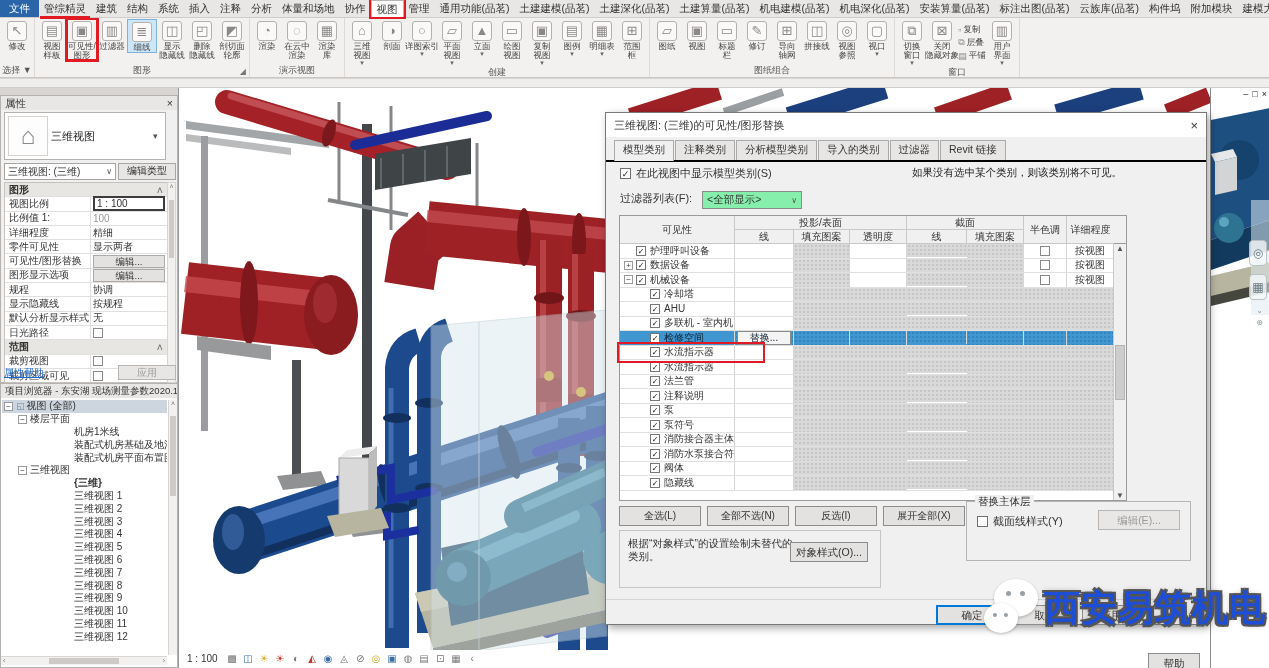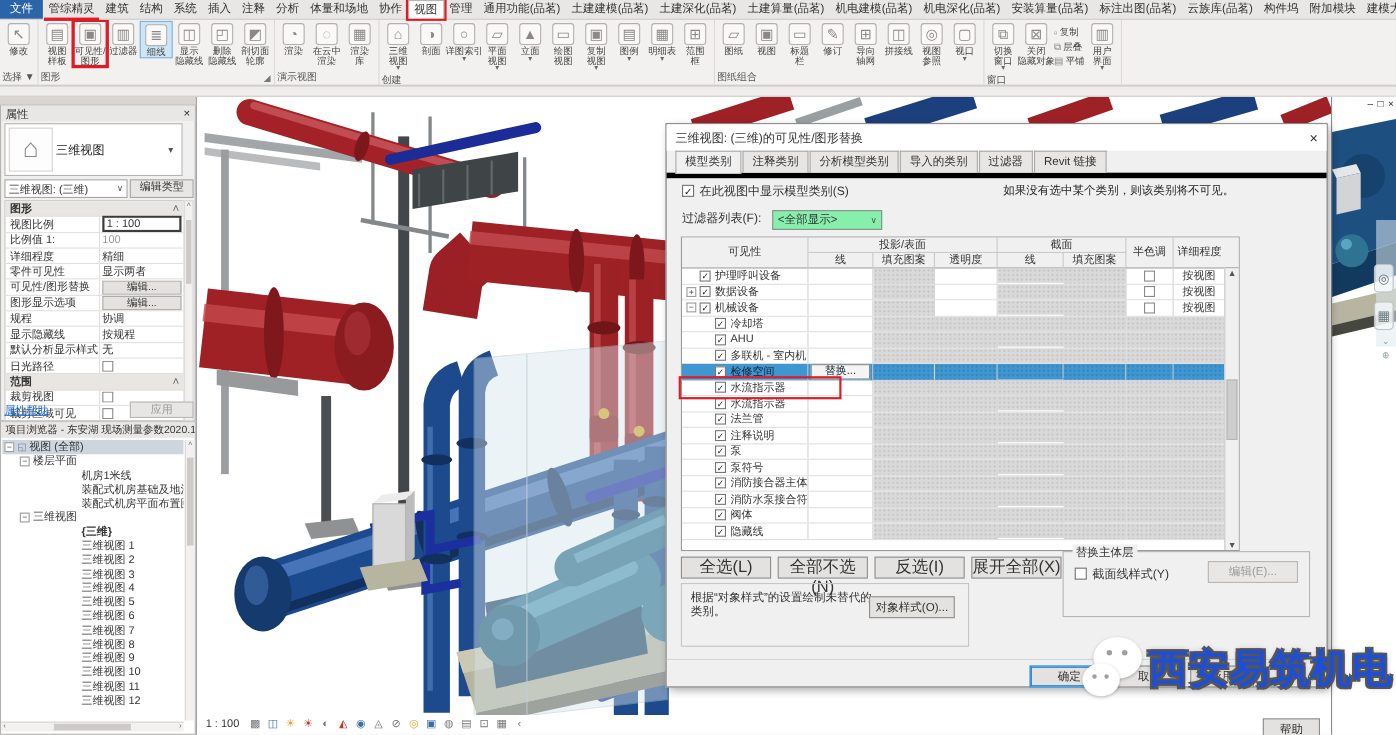--- a/index.html
+++ b/index.html
@@ -25,21 +25,21 @@
   .rbtn.hl { background:var(--ribbon_hl,#cde6f7); border:1px solid #7fb2da; }
   .rbtn.redbox { outline:3px solid var(--annotation,#e01b24); outline-offset:-1px; z-index:7; }
   .ricon { width:20px; height:20px; border:1px solid #b3b0ae; border-radius:3px; color:#8b8886;
     font-size:13px; line-height:18px; text-align:center; background:#faf9f8; }
   .rlbl { margin-top:1px; text-align:center; }
   .rline { font-size:8.5px; line-height:9px; color:#444; white-space:nowrap; }
   .rarrow { font-size:7px; color:#666; line-height:6px; }
   .rstack { display:flex; flex-direction:column; justify-content:flex-start; padding-top:2px; }
   .sline { display:flex; align-items:center; gap:2px; font-size:8.5px; color:#444; height:13px; white-space:nowrap;}
   .sg { color:#8b8886; font-size:9px; }
-  .rglabel { height:13px; font-size:9px; color:#555; line-height:12px; position:relative; white-space:nowrap;}
+  .rglabel { height:13px; font-size:9px; color:#555; text-align:center; line-height:12px; position:relative; white-space:nowrap;}
   .launcher { position:absolute; right:1px; top:2px; font-size:8px; color:#777; }
 
   #optionsStrip { position:absolute; left:0; top:79px; width:1269px; height:9px; background:#f0eeec;
     border-bottom:1px solid #cfccca; z-index:3;}
 
   
   #viewport { position:absolute; left:178px; top:88px; width:1091px; height:580px; background:#fff;
     border-left:1px solid #9a9a9a; z-index:1; }
   #viewbar { position:absolute; left:8px; bottom:2px; height:16px; display:flex; align-items:center; gap:3px;
     font-size:10px; color:#333; }
@@ -98,21 +98,21 @@
   .bvthumb { margin:9px 1px; height:80px; background:#cdcac8; }
   .bhscroll { position:absolute; left:0; bottom:2px; right:10px; height:9px; background:#f2f1f0; border-top:1px solid #d8d6d4;
     display:flex; justify-content:space-between; font-size:7px; color:#777; padding:0 2px;}
   .bhthumb { flex:0 0 70px; margin:1px; background:#cdcac8; }
 
   
   #vgDialog { position:absolute; left:605px; top:112px; width:602px; height:513px; background:#f0f0f0;
     border:1px solid #787878; box-shadow:3px 3px 8px rgba(0,0,0,.35); z-index:20; font-size:11px; }
   .dtitle { height:24px; background:#fff; display:flex; justify-content:space-between; align-items:center; padding:0 8px; }
   .dclose { font-size:13px; color:#333; }
-  .dtabs { height:25px; display:flex; padding-left:8px; border-bottom:5px solid #000000; align-items:flex-end; }
+  .dtabs { height:25px; display:flex; padding-left:8px; border-bottom:2px solid #000000; align-items:flex-end; }
   .dtab { padding:2px 8px 3px 8px; border:1px solid #aaa; border-bottom:none; background:#e8e6e4; margin-right:1px;
     font-size:10.5px; white-space:nowrap;}
   .dtab.active { background:#f0f0f0; position:relative; top:1px; padding-bottom:4px; }
   .dcheckrow { position:absolute; left:14px; top:53px; display:flex; align-items:center; gap:5px; }
   .dcheck { width:11px; height:11px; border:1px solid #707070; background:#fff; font-size:9px; line-height:10px; text-align:center; color:#222;}
   .dcheck.on::before { content:"\02713"; }
   .dinfo { position:absolute; right:84px; top:53px; font-size:10.5px; color:#222; }
   .dfilterrow { position:absolute; left:14px; top:78px; display:flex; align-items:flex-start; gap:10px; }
   .dselect { width:100px; height:18px; border:1px solid #8a8a8a; background:#86efac; display:flex; justify-content:space-between;
     align-items:center; padding:0 4px; font-size:10.5px;}
@@ -152,21 +152,21 @@
   .vrow.selected .c { background-color:#3f96d1; background-image:radial-gradient(#3584ba 1px, transparent 1px);
     background-size:4px 4px; color:#102030; }
   .vrow.selected .c.vis { background-image:none; }
   .overbtn { width:54px; background:#f4f4f4; border:1px solid #8a8a8a; text-align:center; font-size:10px; line-height:12px;}
   .dvscroll { position:absolute; right:0; top:28px; width:13px; bottom:0; background:#f0f0f0; border-left:1px solid #c9c9c9;
     display:flex; flex-direction:column; justify-content:space-between; font-size:8px; color:#555; text-align:center;}
   .dvthumb { margin:2px 1px; height:55px; background:#cdcdcd; border:1px solid #b5b5b5;}
 
   .dactions { position:absolute; left:13px; top:393px; display:flex; gap:6px; }
   .dbtn { width:82px; height:20px; background:#e4e2e0; border:1px solid #8f8d8b; text-align:center; line-height:18px;
-    font-size:15px; }
+    font-size:10px; }
   .hostbox { position:absolute; left:360px; top:388px; width:225px; height:60px; border:1px solid #b5b5b5; }
   .hostbox legend, .hosttitle { position:absolute; left:8px; top:-7px; background:#f0f0f0; padding:0 3px; font-size:10.5px; }
   .hostcheckrow { position:absolute; left:10px; top:12px; display:flex; gap:5px; align-items:center; }
   .hosteditbtn { position:absolute; right:10px; top:8px; width:82px; height:20px; background:#e9e7e5; border:1px solid #b8b5b3;
     color:#9a9a9a; text-align:center; line-height:18px; font-size:10.5px;}
   .notebox { position:absolute; left:13px; top:417px; width:262px; height:58px; border:1px solid #c5c5c5; }
   .notetext { position:absolute; left:8px; top:6px; width:170px; font-size:10.5px; line-height:13px; }
   .objstylebtn { position:absolute; right:12px; top:11px; width:78px; height:20px; background:#e4e2e0;
     border:1px solid #8f8d8b; text-align:center; line-height:18px; font-size:10.5px;}
   .dsep { position:absolute; left:0; right:0; top:486px; border-top:1px solid #d5d5d5; }

